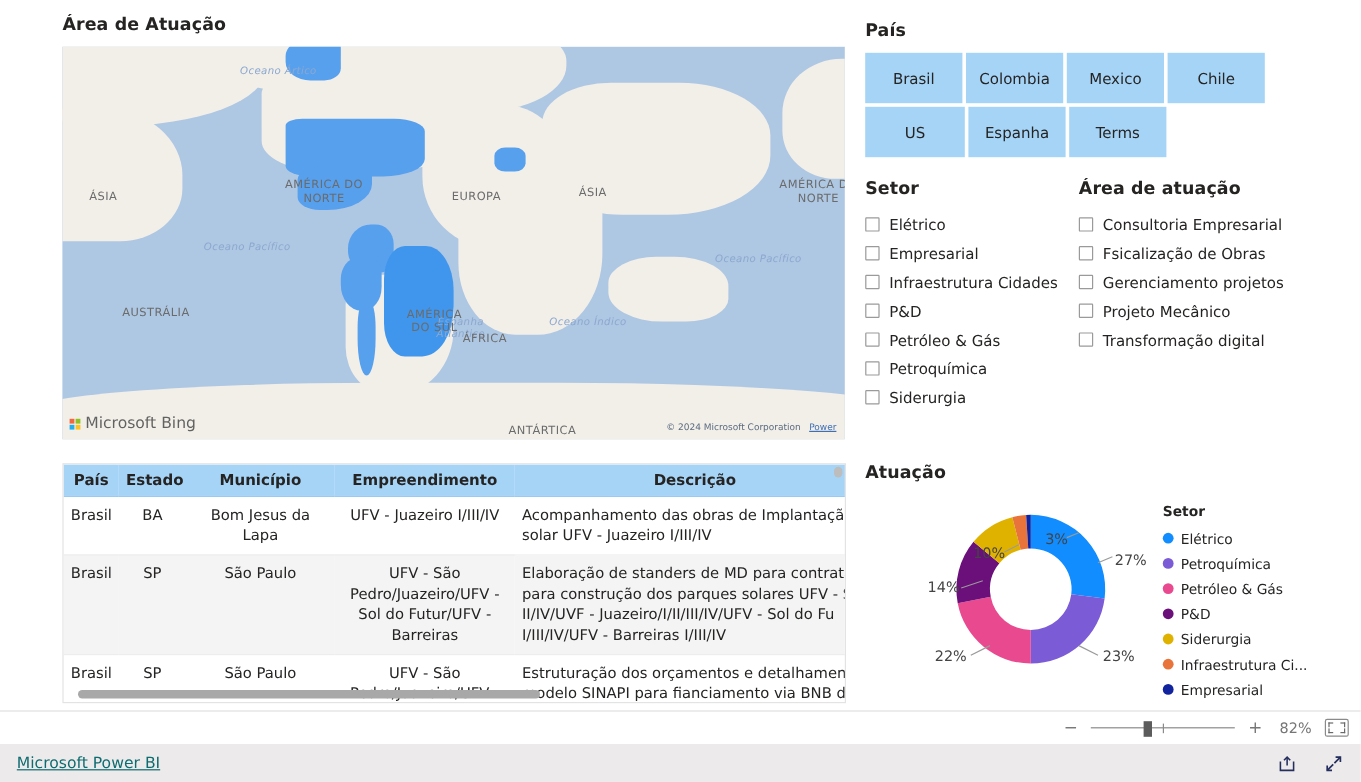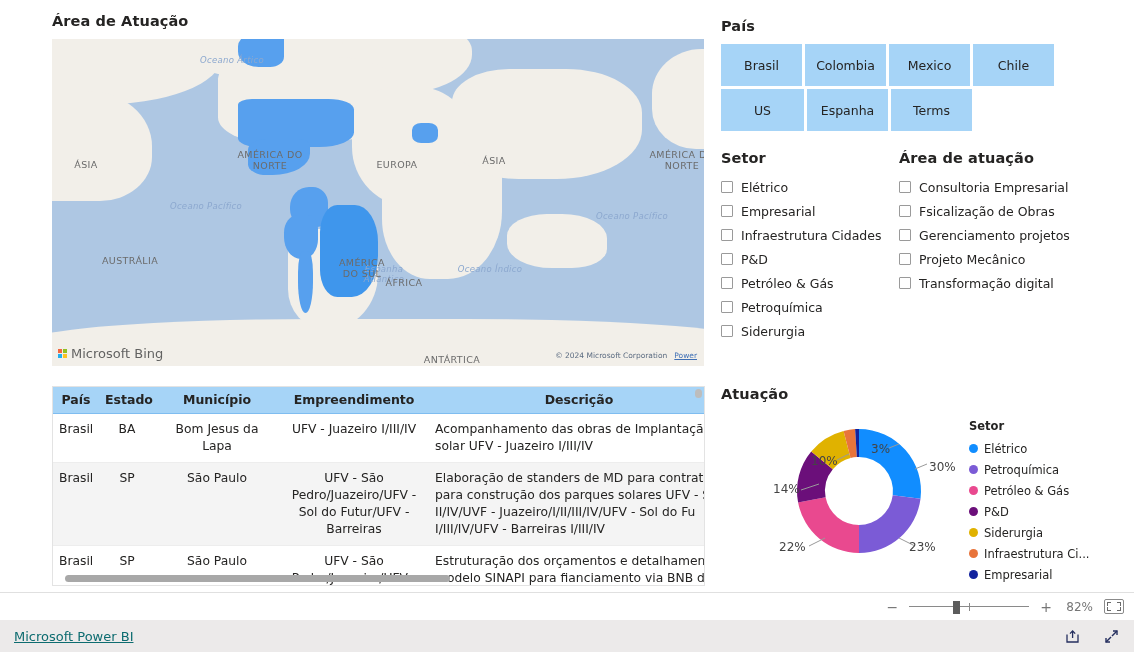--- a/index.html
+++ b/index.html
@@ -358,22 +358,22 @@
             <path d="M150 124 L166 132"></path>
             <path d="M52 76 L70 70"></path>
             <path d="M88 46 L100 40"></path>
             <path d="M140 34 L150 30"></path>
           </g>
       </svg>
       <div class="pct-label" style="left:122px;top:28px;">3%</div>
       <div class="pct-label" style="left:62px;top:40px;">10%</div>
       <div class="pct-label" style="left:24px;top:68px;">14%</div>
       <div class="pct-label" style="left:30px;top:126px;">22%</div>
-      <div class="pct-label" style="left:160px;top:126px;text-align:right;">23%</div>
-      <div class="pct-label" style="left:180px;top:46px;">30%</div>
+      <div class="pct-label" style="left:170px;top:126px;text-align:right;">23%</div>
+      <div class="pct-label" style="left:180px;top:46px;">27%</div>
     </div>
 
     <div id="legend">
       <div class="lg-title">Setor</div>
       <div id="legend-rows">
           <div class="lg-row">
             <span class="lg-dot" style="background: rgb(17, 141, 255);"></span>
             <span class="lg-text">Elétrico</span>
           </div>
           <div class="lg-row">

